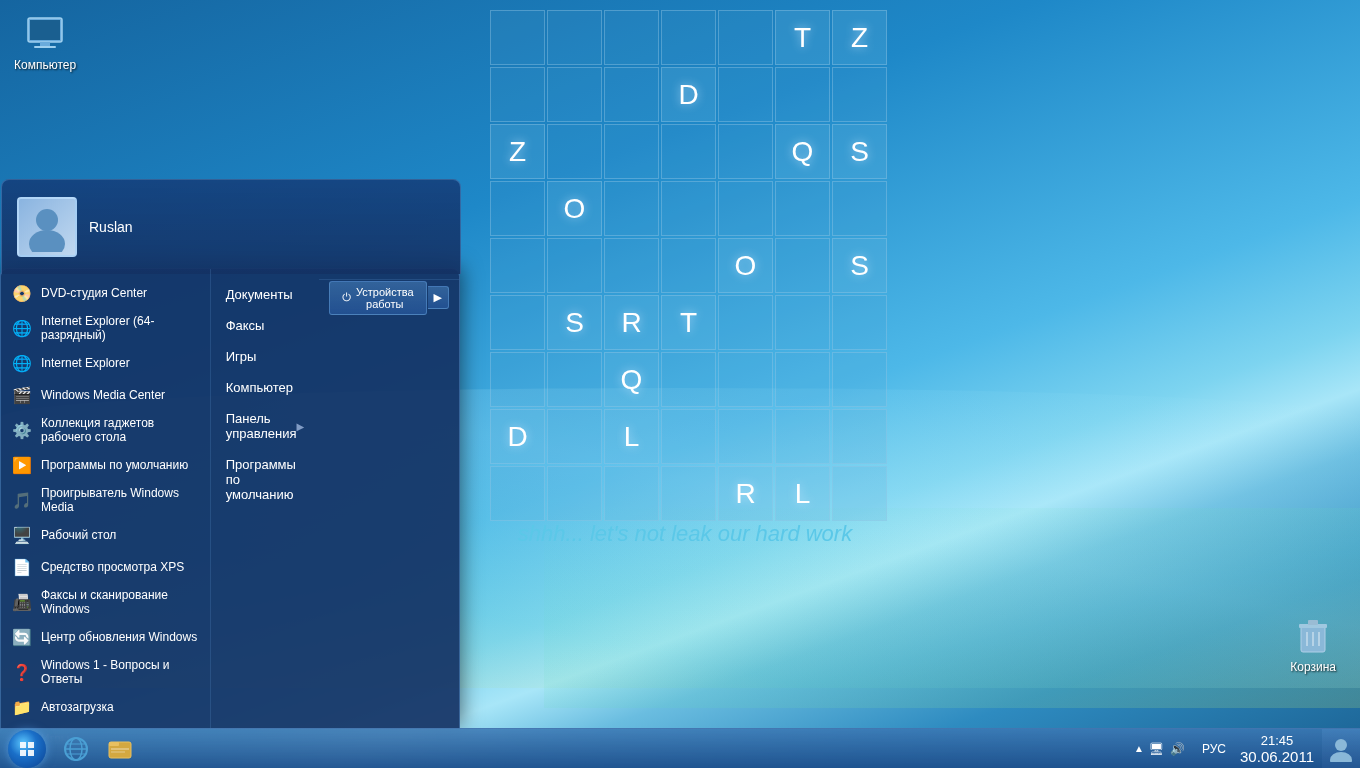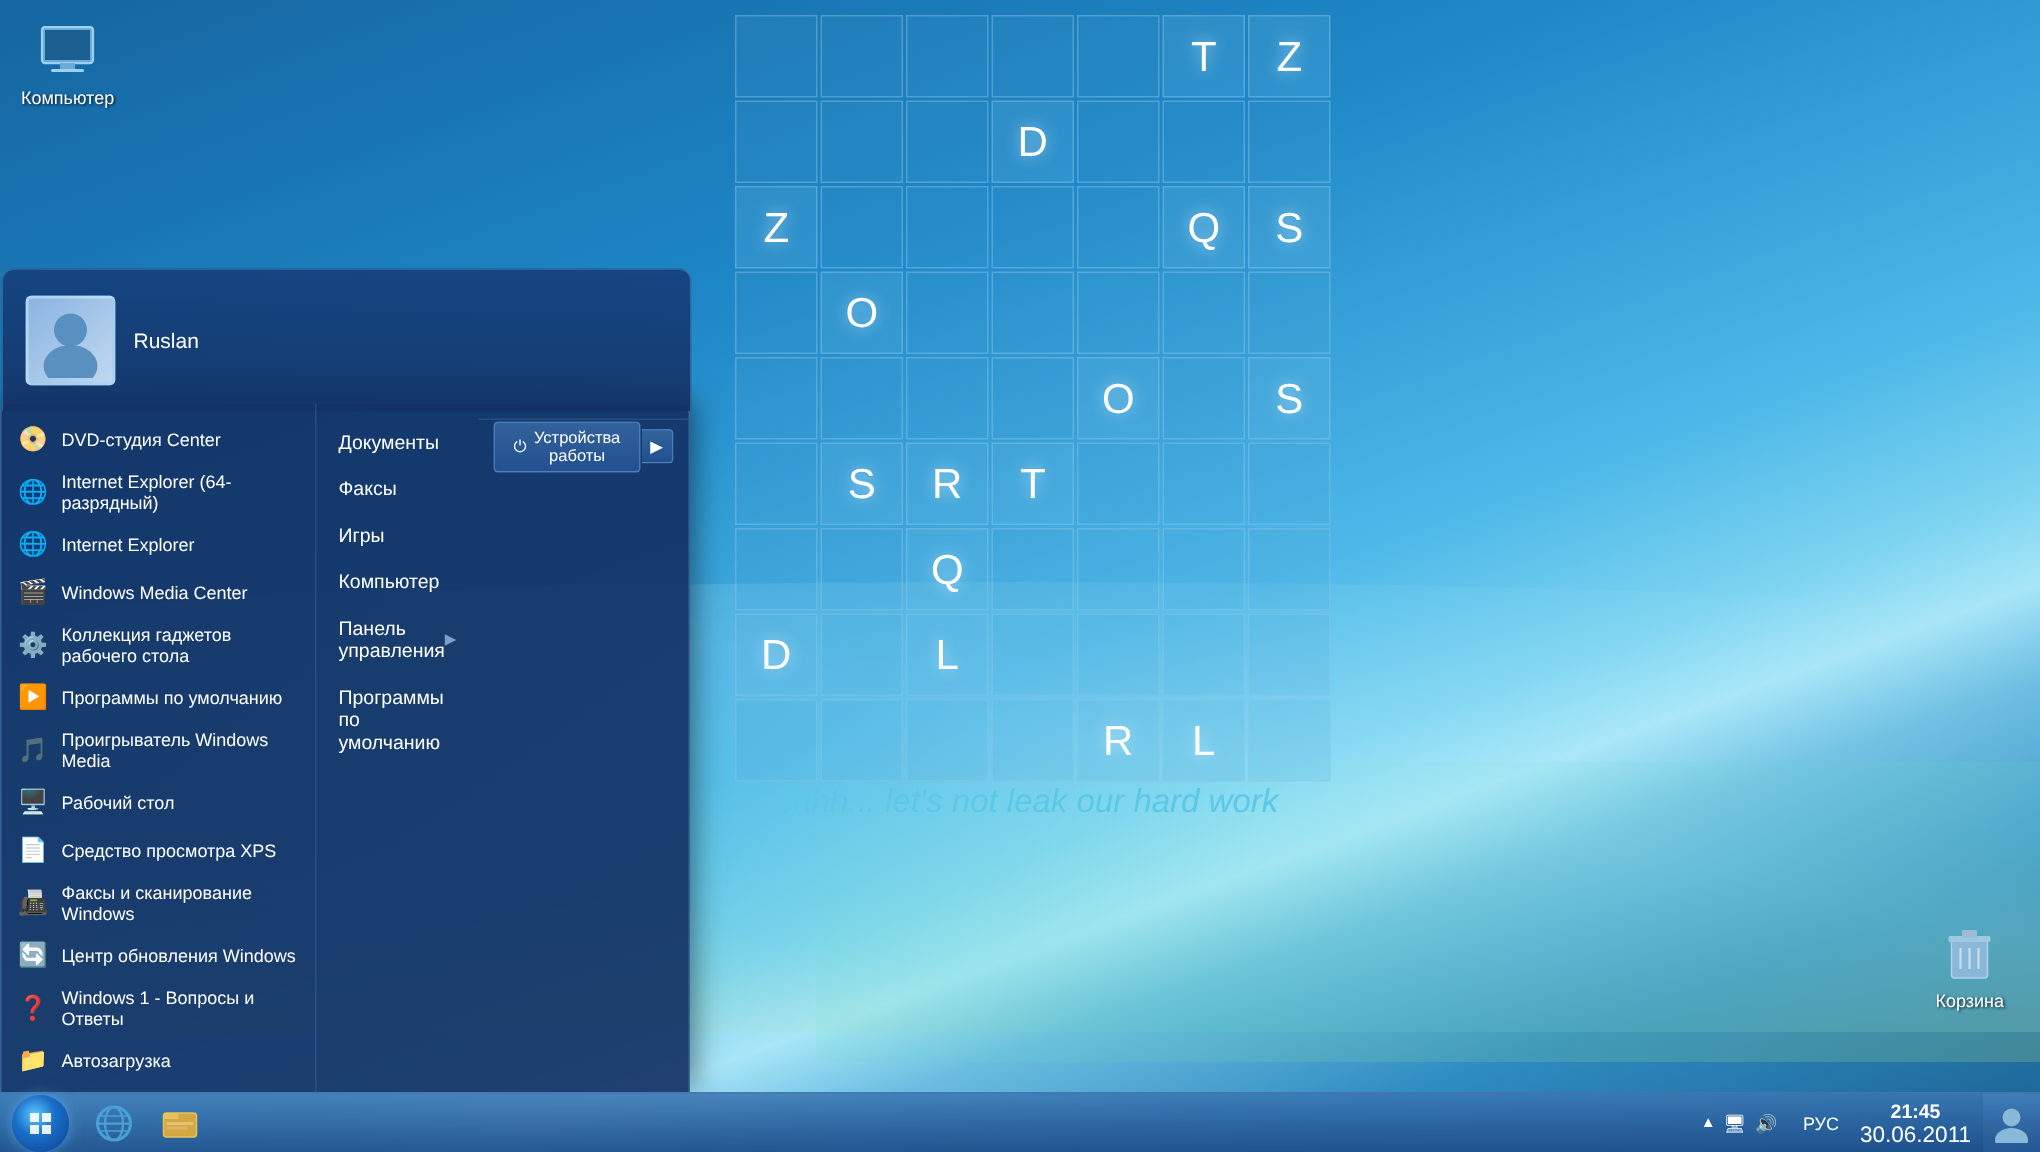--- a/index.html
+++ b/index.html
@@ -214,21 +214,21 @@
       color: white;
       font-size: 12px;
       padding: 0 8px;
       height: 100%;
       cursor: pointer;
       min-width: 80px;
     }
 
     .clock-time {
       font-size: 13px;
-      font-weight: 700;
+      font-weight: 400;
     }
 
     .clock-date {
       font-size: 15px;
     }
 
     .user-icon-tray {
       width: 38px;
       height: 40px;
       display: flex;

